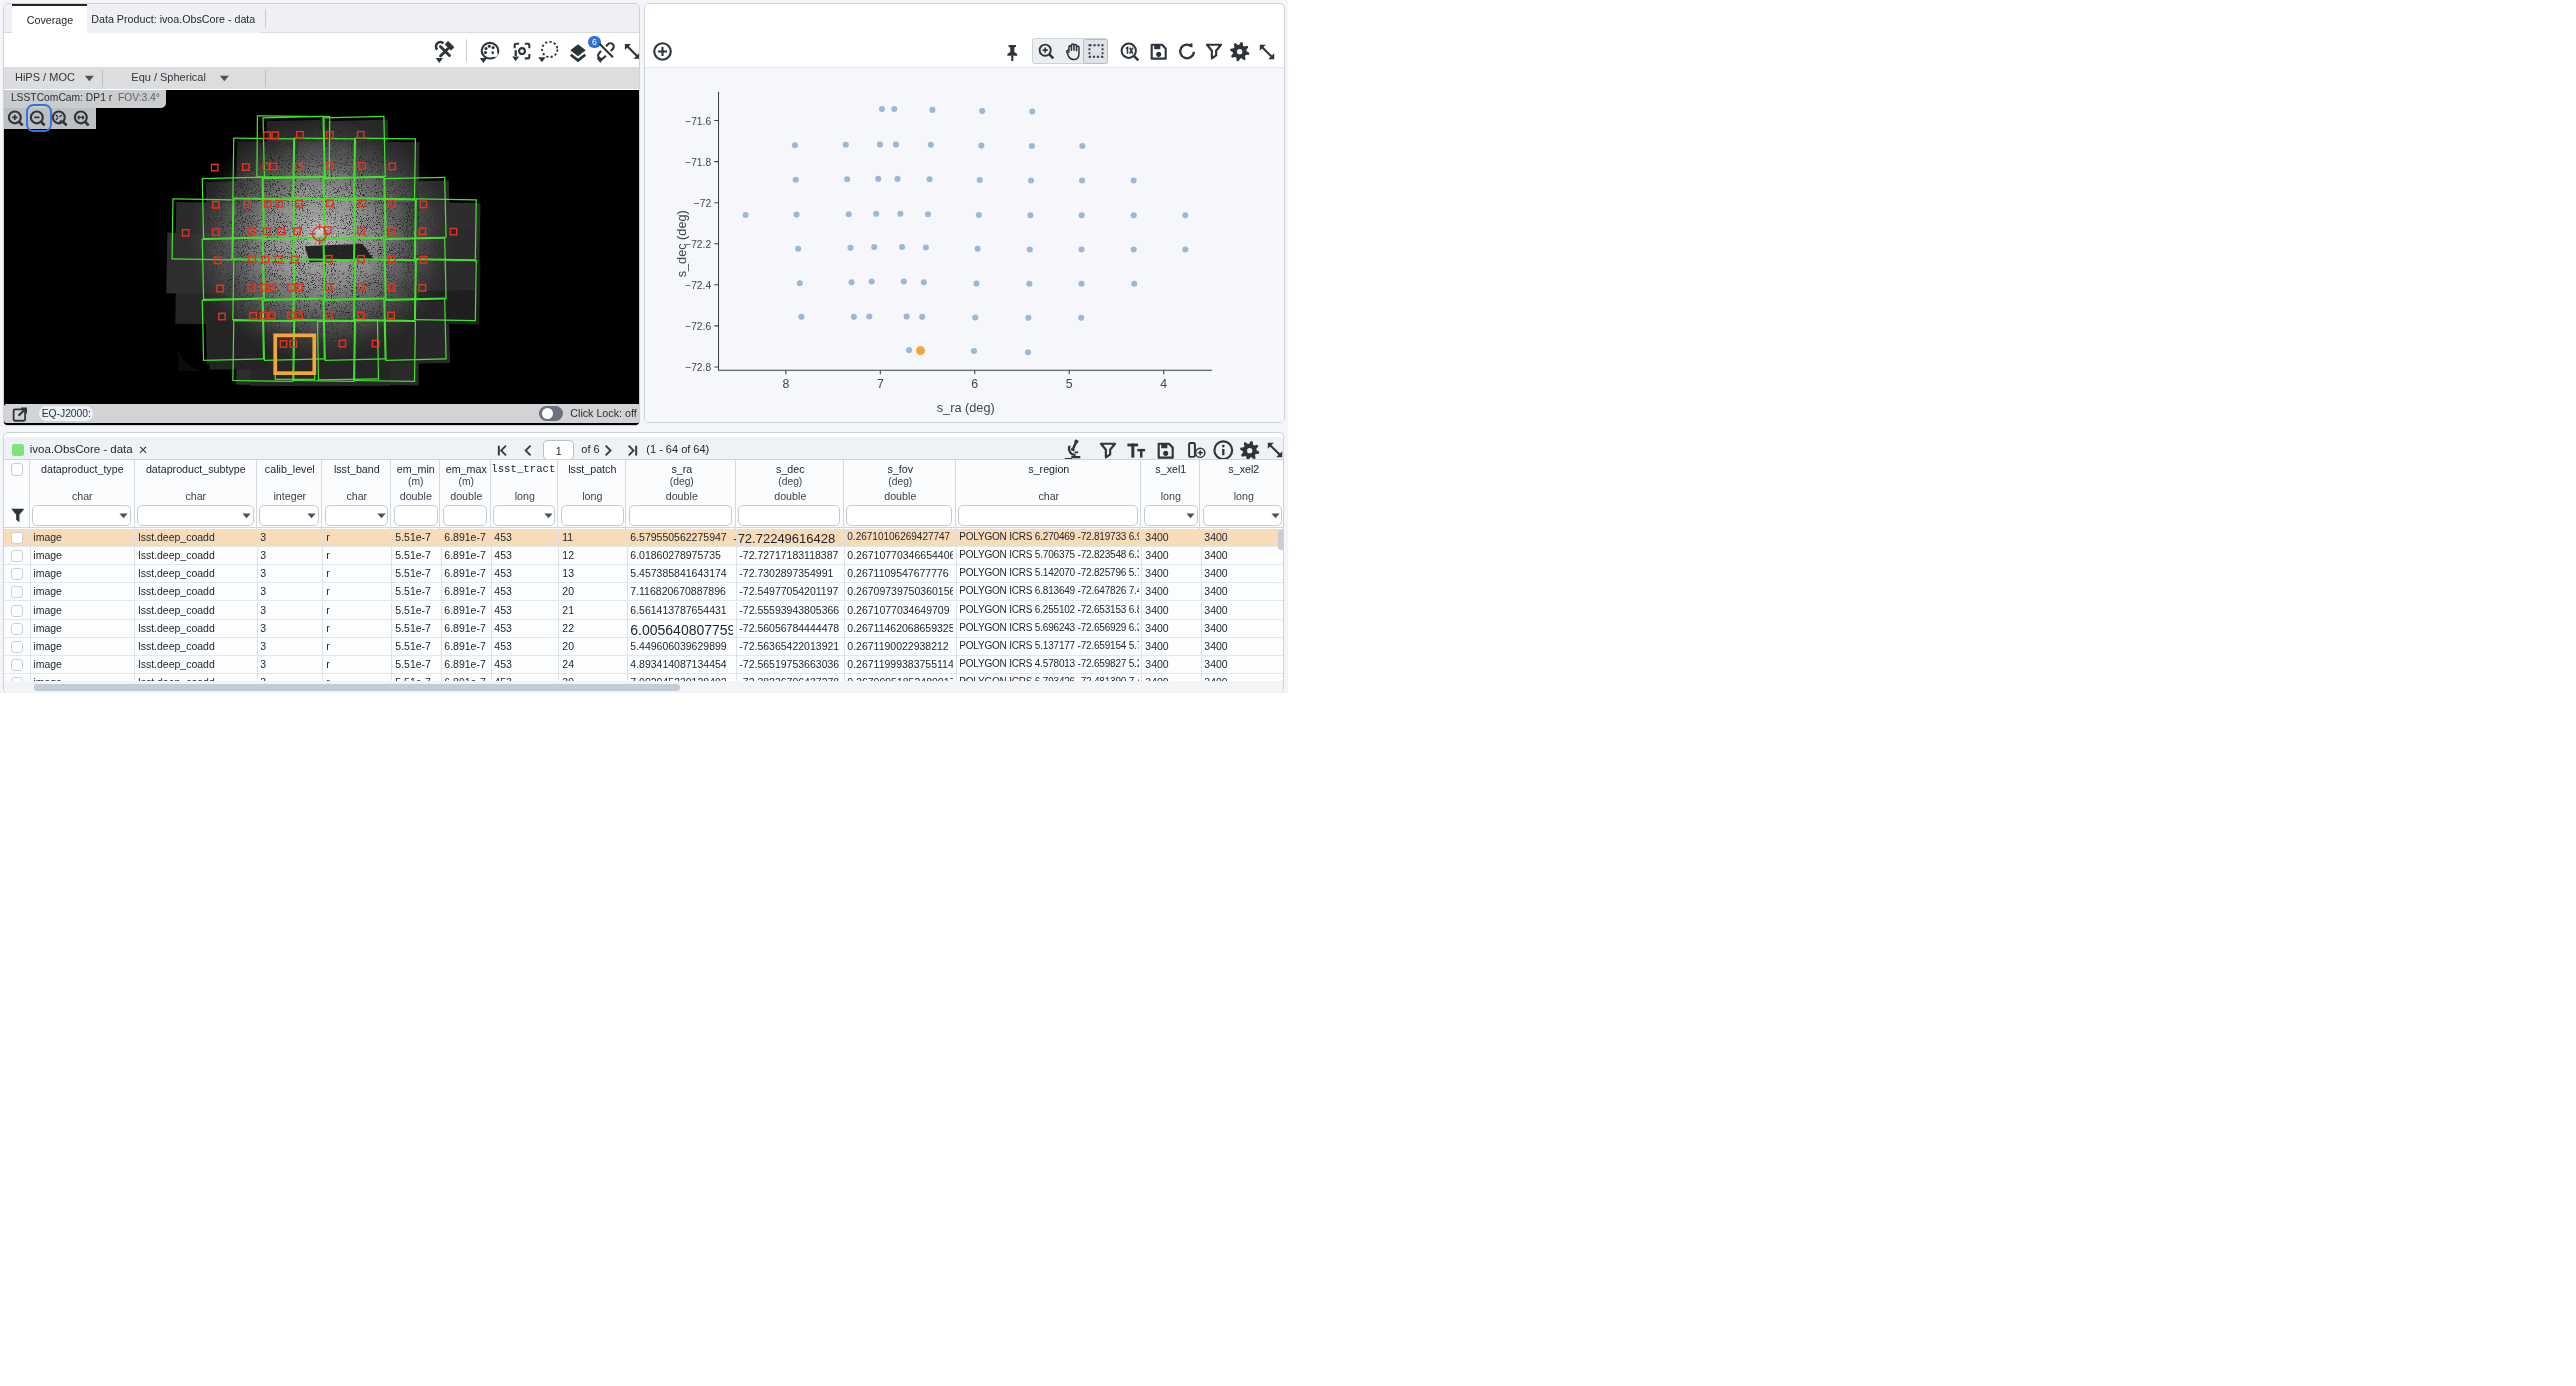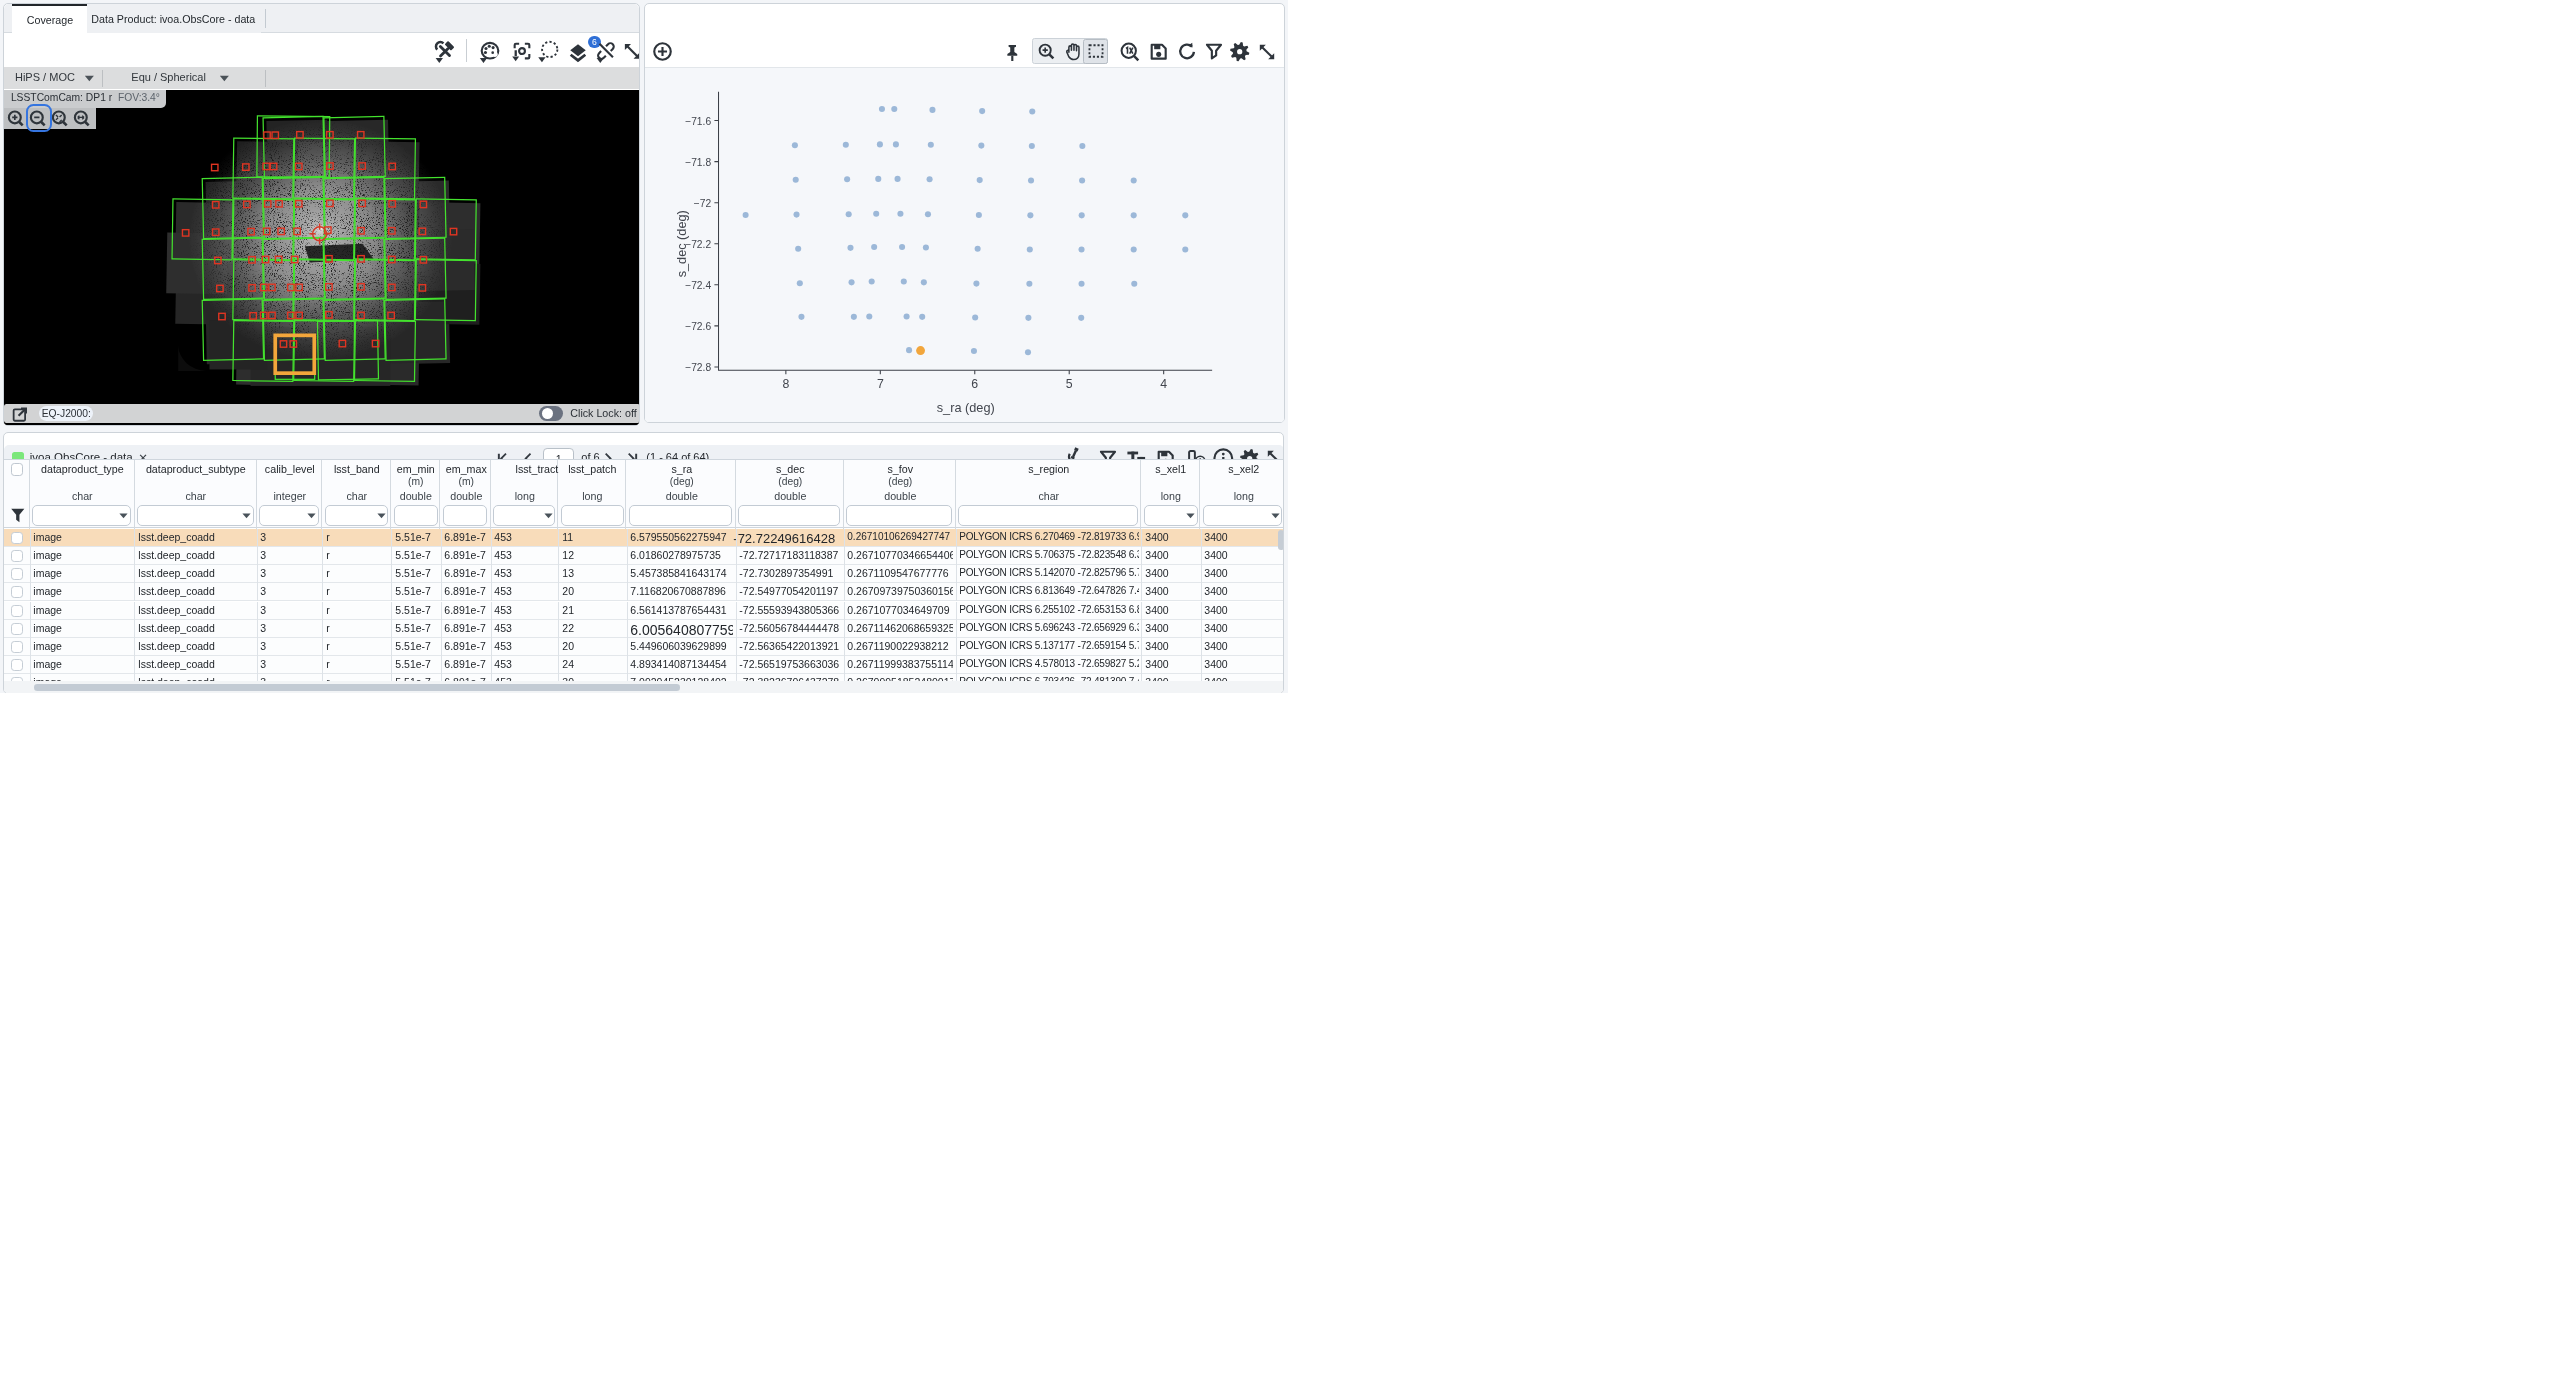--- a/index.html
+++ b/index.html
@@ -567,21 +567,21 @@
             <circle cx="530.6" cy="304.2" r="3.7"></circle>
             <circle cx="321.0" cy="343.5" r="3.7"></circle>
             <circle cx="400.0" cy="344.5" r="3.7"></circle>
             <circle cx="465.8" cy="346.0" r="3.7"></circle>
           </g>
           <circle cx="335" cy="344" r="5.4" fill="#f2a63c"></circle>
         </svg>
       </div>
     </div>
     <div class="panel" style="left:3.3px; top:432px; width:1281px; height:262px; overflow:hidden;">
-      <div style="position:absolute;left:0;top:12px;width:1280px;height:26px;background:#eef1f5;border-radius:5px 5px 0 0;">
+      <div style="position:absolute;left:0;top:4px;width:1280px;height:26px;background:#eef1f5;border-radius:5px 5px 0 0;">
         <div style="position:absolute;left:8.2px;top:7.4px;width:11.5px;height:11.5px;background:#7be77b;border-radius:2.5px;"></div>
         <span style="position:absolute;left:25.5px;top:5.8px;font-size:11.5px;color:#23272c;">ivoa.ObsCore - data</span>
         <span style="position:absolute;left:134px;top:5.8px;font-size:11.5px;color:#3a4046;">✕</span>
         <div style="position:absolute;left:493px;top:7.4px;"><svg style="" width="10.7" height="13" viewBox="0 0 13 16">
             <path d="M11 2 L5 8 L11 14" fill="none" stroke="#343a41" stroke-width="2.2"></path>
             <path d="M2.2 2 V14" stroke="#343a41" stroke-width="2.4"></path>
           </svg></div>
         <div style="position:absolute;left:520px;top:7.4px;"><svg style="" width="9" height="13" viewBox="0 0 11 16">
             <path d="M8 2 L2 8 L8 14" fill="none" stroke="#343a41" stroke-width="2.2"></path>
           </svg></div>
@@ -679,21 +679,21 @@
         <div style="position:absolute;left:387px;top:3.3px;width:49px;text-align:center;font-size:10.7px;color:#23272c;">em_min</div>
         <div style="position:absolute;left:387px;top:16.4px;width:49px;text-align:center;font-size:10.3px;color:#3c434a;">(m)</div>
         <div style="position:absolute;left:387px;top:30px;width:49px;text-align:center;font-size:10.7px;color:#3c434a;">double</div>
         <div style="position:absolute;left:390px;top:45px;width:44px;height:21.4px;background:#fff;border:0.8px solid #c3cbd4;border-radius:5px;"></div>
         <div style="position:absolute;left:437px;top:0;width:50px;height:69px;border-right:0.8px solid #d4dae0;"></div>
         <div style="position:absolute;left:437px;top:3.3px;width:50px;text-align:center;font-size:10.7px;color:#23272c;">em_max</div>
         <div style="position:absolute;left:437px;top:16.4px;width:50px;text-align:center;font-size:10.3px;color:#3c434a;">(m)</div>
         <div style="position:absolute;left:437px;top:30px;width:50px;text-align:center;font-size:10.7px;color:#3c434a;">double</div>
         <div style="position:absolute;left:439px;top:45px;width:44px;height:21.4px;background:#fff;border:0.8px solid #c3cbd4;border-radius:5px;"></div>
         <div style="position:absolute;left:487px;top:0;width:67px;height:69px;border-right:0.8px solid #d4dae0;"></div>
-        <div style="position:absolute;left:487px;top:3.3px;width:67px;text-align:right;font-size:10.7px;color:#23272c;">lsst_tract</div>
+        <div style="position:absolute;left:487px;top:3.3px;width:67px;text-align:left;font-size:10.7px;color:#23272c;font-family:Liberation Mono, monospace;">lsst_tract</div>
         <div style="position:absolute;left:487px;top:30px;width:67px;text-align:center;font-size:10.7px;color:#3c434a;">long</div>
         <div style="position:absolute;left:489px;top:45px;width:62px;height:21.4px;background:#fff;border:0.8px solid #c3cbd4;border-radius:5px;"></div>
         <svg style="position:absolute;left:540px;top:53px;" width="9" height="5.8" viewBox="0 0 11 7">
           <path d="M0.5 0.5 h10 l-5 6 Z" fill="#49525a"></path>
         </svg>
         <div style="position:absolute;left:554px;top:0;width:68px;height:69px;border-right:0.8px solid #d4dae0;"></div>
         <div style="position:absolute;left:554px;top:3.3px;width:68px;text-align:center;font-size:10.7px;color:#23272c;">lsst_patch</div>
         <div style="position:absolute;left:554px;top:30px;width:68px;text-align:center;font-size:10.7px;color:#3c434a;">long</div>
         <div style="position:absolute;left:557px;top:45px;width:63px;height:21.4px;background:#fff;border:0.8px solid #c3cbd4;border-radius:5px;"></div>
         <div style="position:absolute;left:623px;top:0;width:109px;height:69px;border-right:0.8px solid #d4dae0;"></div>

